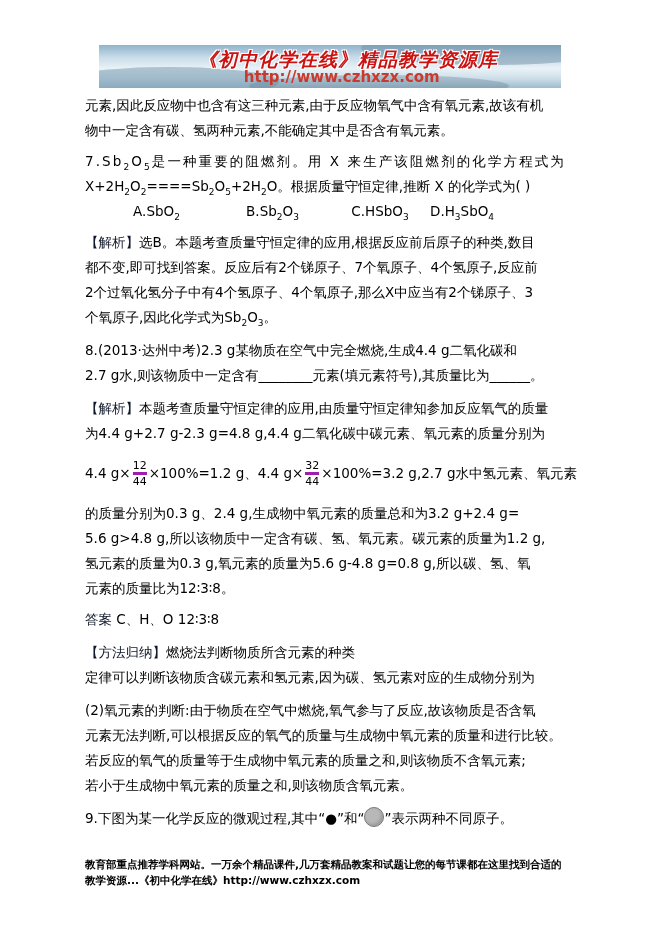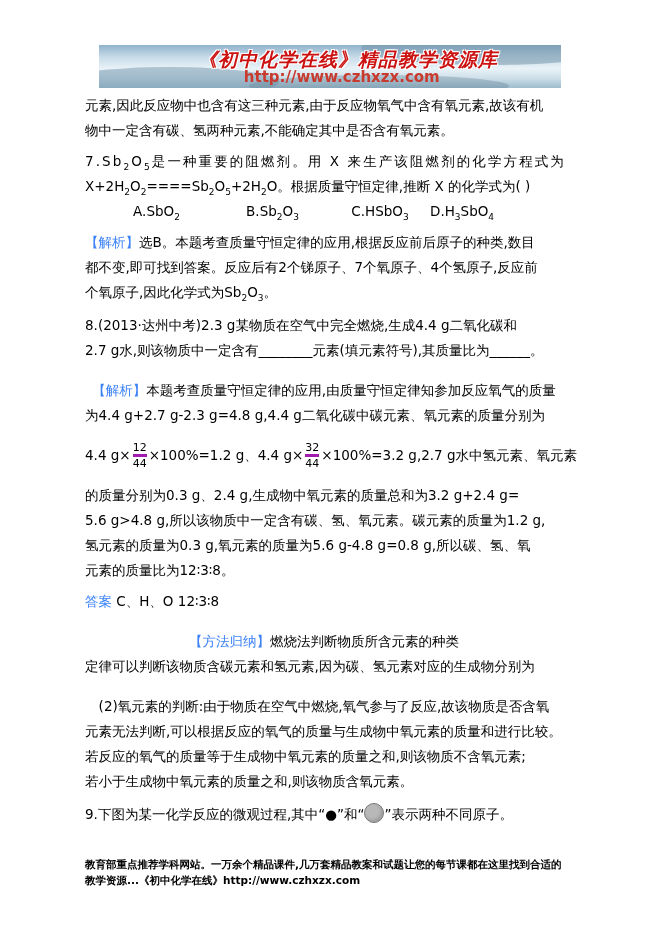--- a/index.html
+++ b/index.html
@@ -29,23 +29,23 @@
     position:absolute; top:23px; left:50%; transform:translateX(-44%);
     font-size:15px; font-weight:bold; color:#c93a2e; white-space:nowrap;
   }
   
   .content {
     position:absolute; left:85px; top:93px; width:478px;
     font-size:13.5px; line-height:25px;
   }
   .line { white-space:nowrap; }
   .stretch { letter-spacing:2.1px; }
-  .mt4 { margin-top:15px;text-align:center; } .mt6 { margin-top:6px; } .mt8 { margin-top:8px; }
+  .mt4 { margin-top:8px; } .mt6 { margin-top:6px; } .mt8 { margin-top:8px; }
   sub { font-size:9px; line-height:0; }
-  .red { color:#3b82f6; }
+  .red { color:#0f172a; }
   .frac {
     display:inline-flex; flex-direction:column; text-align:right;
     vertical-align:middle; font-size:11px; line-height:13px; margin:13px 2px;
   }
   .frac .den { border-top:3px solid #a21caf; }
   .gray-circle {
     display:inline-block; width:18px; height:18px; border-radius:50%;
     background:#b8b8b8; border:1px solid #777; vertical-align:-4px;
     box-shadow:inset -2px -2px 3px rgba(0,0,0,.15);
   }
@@ -78,20 +78,21 @@
     <div class="line">X+2H<sub>2</sub>O<sub>2</sub>====Sb<sub>2</sub>O<sub>5</sub>+2H<sub>2</sub>O。根据质量守恒定律,推断 X 的化学式为(      )</div>
     <div class="options">
       <span class="opt-a">A.SbO<sub>2</sub></span>
       <span class="opt-b">B.Sb<sub>2</sub>O<sub>3</sub></span>
       <span class="opt-c">C.HSbO<sub>3</sub></span>
       <span class="opt-d">D.H<sub>3</sub>SbO<sub>4</sub></span>
     </div>
 
     <div class="line mt6"><span class="red">【解析】</span>选B。本题考查质量守恒定律的应用,根据反应前后原子的种类,数目</div>
     <div class="line">都不变,即可找到答案。反应后有2个锑原子、7个氧原子、4个氢原子,反应前</div>
+    <div class="line">2个过氧化氢分子中有4个氢原子、4个氧原子,那么X中应当有2个锑原子、3</div>
     <div class="line">个氧原子,因此化学式为Sb<sub>2</sub>O<sub>3</sub>。</div>
 
     <div class="line mt8">8.(2013·达州中考)2.3 g某物质在空气中完全燃烧,生成4.4 g二氧化碳和</div>
     <div class="line">2.7 g水,则该物质中一定含有________元素(填元素符号),其质量比为______。</div>
 
     <div class="line mt4"><span class="red">【解析】</span>本题考查质量守恒定律的应用,由质量守恒定律知参加反应氧气的质量</div>
     <div class="line">为4.4 g+2.7 g-2.3 g=4.8 g,4.4 g二氧化碳中碳元素、氧元素的质量分别为</div>
     <div class="line">4.4 g×<span class="frac">
           <span class="num">12</span>
           <span class="den">44</span>

